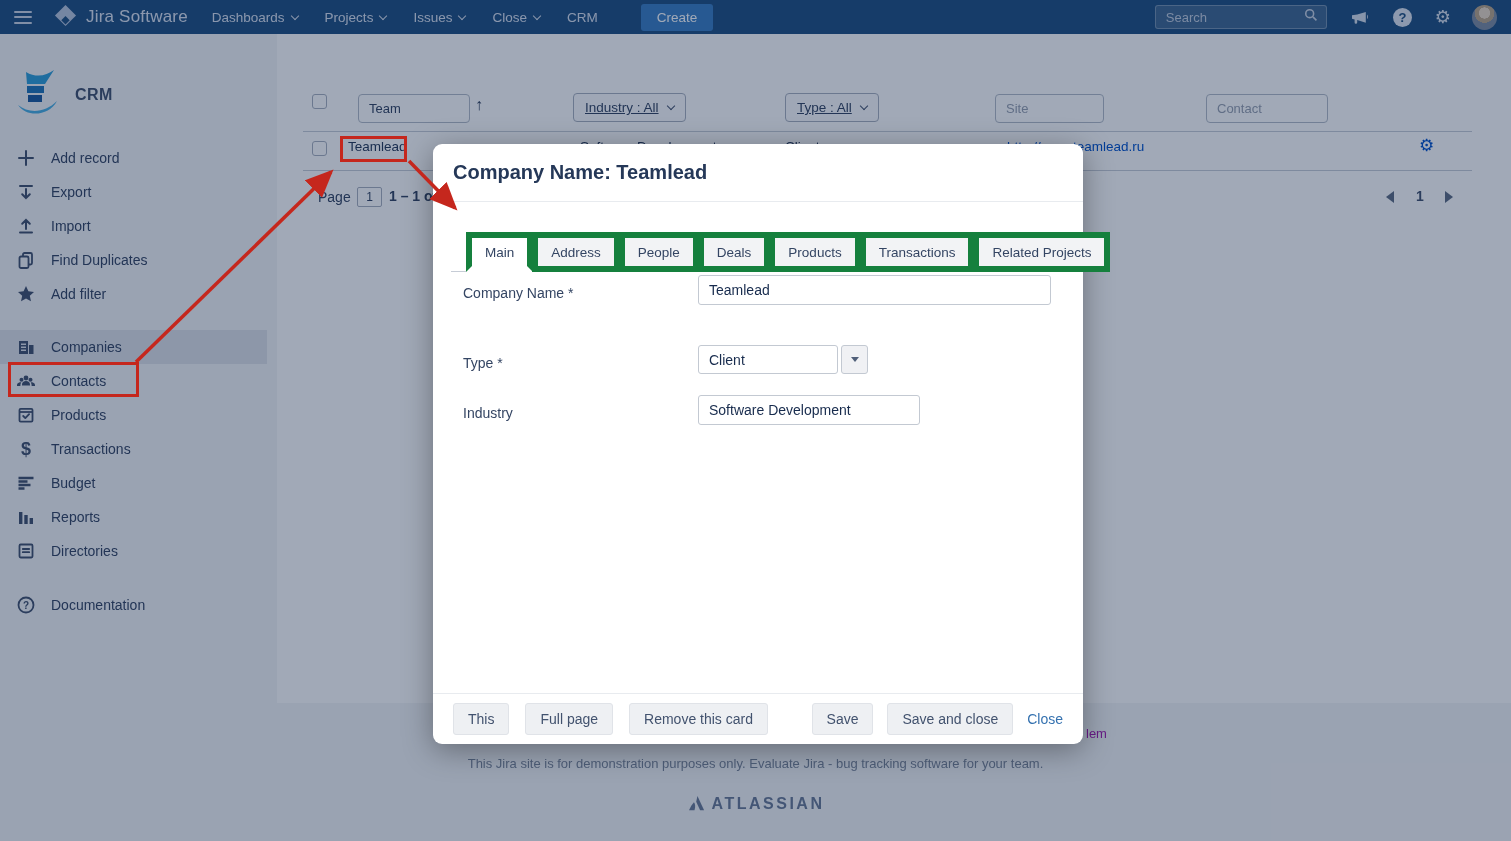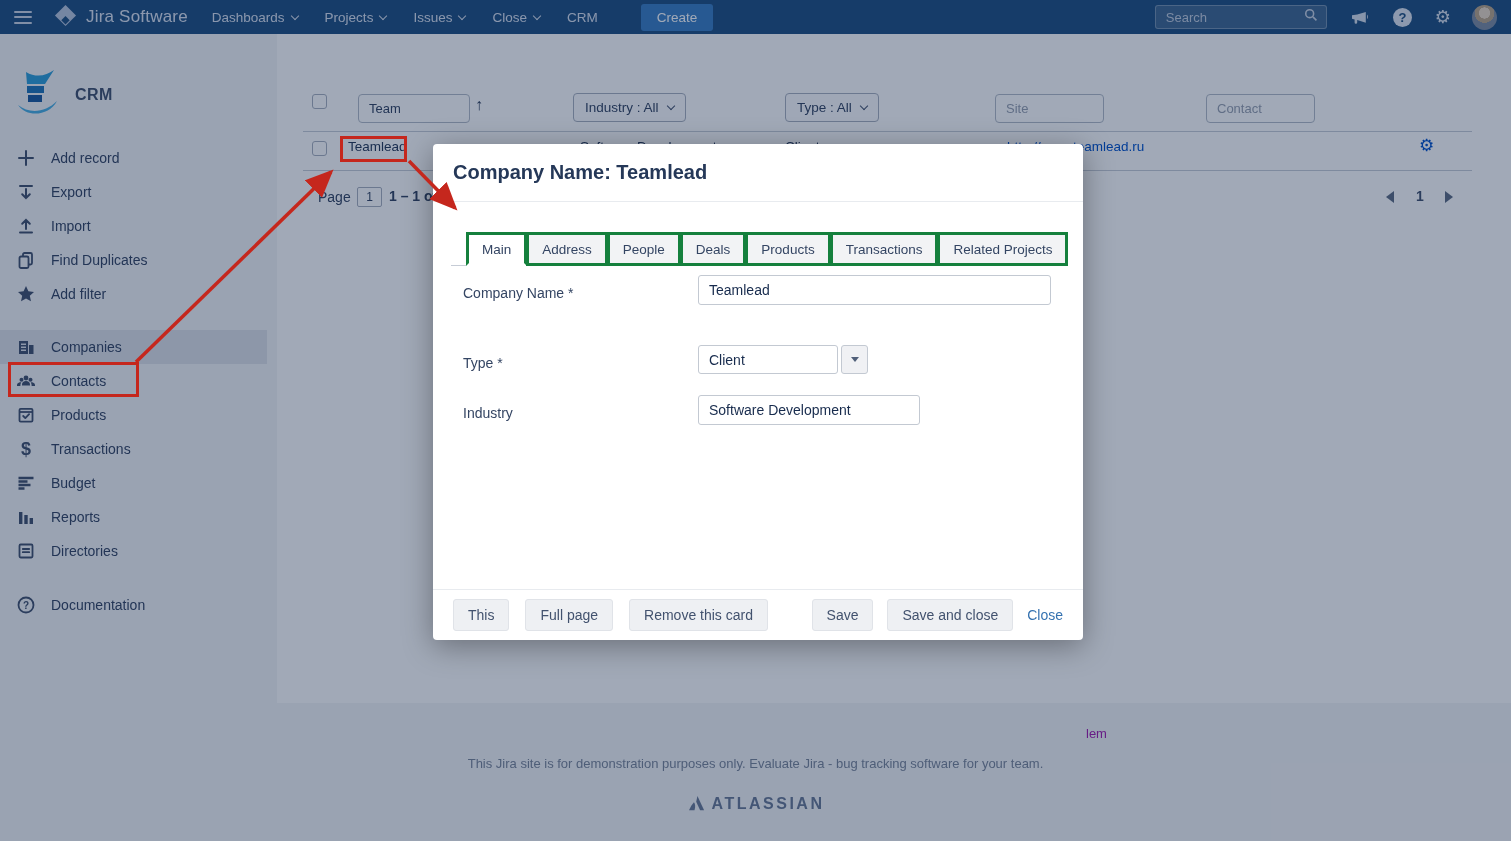--- a/index.html
+++ b/index.html
@@ -51,26 +51,26 @@
   .content{position:absolute;left:277px;top:34px;width:1234px;height:669px;background:#fff;z-index:1;}
   .cb{width:15px;height:15px;border:1.5px solid #a9b1bf;border-radius:3px;background:#fff;cursor:pointer;}
   .filter-cb{position:absolute;left:35px;top:60px;}
   .filter-input{position:absolute;height:29px;border:1px solid #b4bcc9;border-radius:4px;background:#fff;
                 font-size:13px;color:#344563;padding:0 10px;font-family:inherit;outline:none;}
   .filter-input::placeholder{color:#97a0b0;}
   .name-filter{left:81px;top:60px;width:112px;}
   .sort-arrow{position:absolute;left:198px;top:62px;font-size:16px;color:#2f3f5c;cursor:pointer;}
   .drop-btn{position:absolute;top:59px;height:29px;border:1px solid #a9b1bf;border-radius:4px;background:#fcfcfd;
             display:flex;align-items:center;gap:9px;padding:0 11px;font-size:13.5px;color:#344563;cursor:pointer;
-            font-family:inherit;}
+            font-family:inherit;text-decoration:underline;}
   .drop-btn .chev{color:#42526e;}
   .industry-filter{left:296px;}
   .type-filter{left:508px;}
   .site-filter{left:718px;top:60px;width:109px;}
-  .contact-filter{left:929px;top:60px;width:109px;}
+  .contact-filter{left:929px;top:60px;width:122px;}
   .rowline{position:absolute;left:26px;width:1169px;height:1px;background:#c7cdd7;}
   .l1{top:97px;} .l2{top:136px;}
   .row-cb{position:absolute;left:35px;top:107px;}
   .cell{position:absolute;top:105px;font-size:13.5px;color:#253858;white-space:nowrap;}
   .cell-name{left:71px;font-weight:400;}
   .cell-industry{left:303px;}
   .cell-type{left:508px;}
   .cell-site{left:730px;color:#0052cc;text-decoration:none;cursor:pointer;}
   .row-gear{position:absolute;left:1142px;top:103px;font-size:17px;color:#0052cc;cursor:pointer;line-height:1;}
   .pg-label{position:absolute;left:41px;top:155px;font-size:14px;color:#344563;}
@@ -86,27 +86,27 @@
   
   .footer{position:absolute;left:0;right:0;top:703px;bottom:0;background:#f4f5f7;z-index:1;}
   .partial-line{position:absolute;left:1086px;top:23px;font-size:13px;color:#a21caf;}
   .demo-line{position:absolute;top:53px;left:0;width:100%;text-align:center;font-size:13px;color:#7a869a;}
   .brand-line{position:absolute;top:91px;left:0;width:100%;display:flex;justify-content:center;
               align-items:center;gap:6px;color:#697a96;}
   .brand-word{font-size:16px;font-weight:bold;letter-spacing:2.5px;}
 
   
   .blanket{position:absolute;inset:0;background:rgba(9,30,66,.38);z-index:10;}
-  .modal{position:absolute;left:433px;top:144px;width:650px;height:496px;background:#fff;border-radius:4px;
+  .modal{position:absolute;left:433px;top:144px;width:650px;height:600px;background:#fff;border-radius:9px;
          box-shadow:0 6px 30px rgba(0,0,0,.35);z-index:20;}
   .m-header{height:58px;border-bottom:1px solid #e8ebef;display:flex;align-items:center;padding:0 20px;}
   .m-title{font-size:20px;font-weight:600;color:#253858;}
   .m-tabs{position:absolute;left:18px;right:18px;top:88px;display:flex;align-items:flex-end;
           border-bottom:1px solid #c6ccd6;padding-left:15px;}
-  .m-tab{font-size:13.5px;color:#344563;background:#f2f3f5;border:3px solid #15803d;padding:7px 13px 6px;
+  .m-tab{font-size:13.5px;color:#344563;background:#f2f3f5;border:6px solid #15803d;padding:7px 13px 6px;
          margin-right:-1px;margin-bottom:-1px;cursor:pointer;white-space:nowrap;}
   .m-tab.active{background:#fff;border-bottom-color:#fff;}
   .frow{position:absolute;left:0;width:100%;}
   .r1{top:131px;} .r2{top:201px;} .r3{top:251px;}
   .flabel{position:absolute;left:30px;top:10px;font-size:14px;color:#344563;white-space:nowrap;}
   .finput{position:absolute;left:265px;top:0;height:30px;border:1px solid #c3c9d2;border-radius:3px;
           font-size:14px;color:#172b4d;padding:0 10px;font-family:inherit;outline:none;background:#fff;}
   .w-name{width:353px;} .w-industry{width:222px;}
   .fselect{position:absolute;left:265px;top:0;width:140px;height:29px;border:1px solid #c3c9d2;border-radius:3px;
            display:flex;align-items:center;padding:0 10px;font-size:14px;color:#172b4d;background:#fff;cursor:pointer;}

